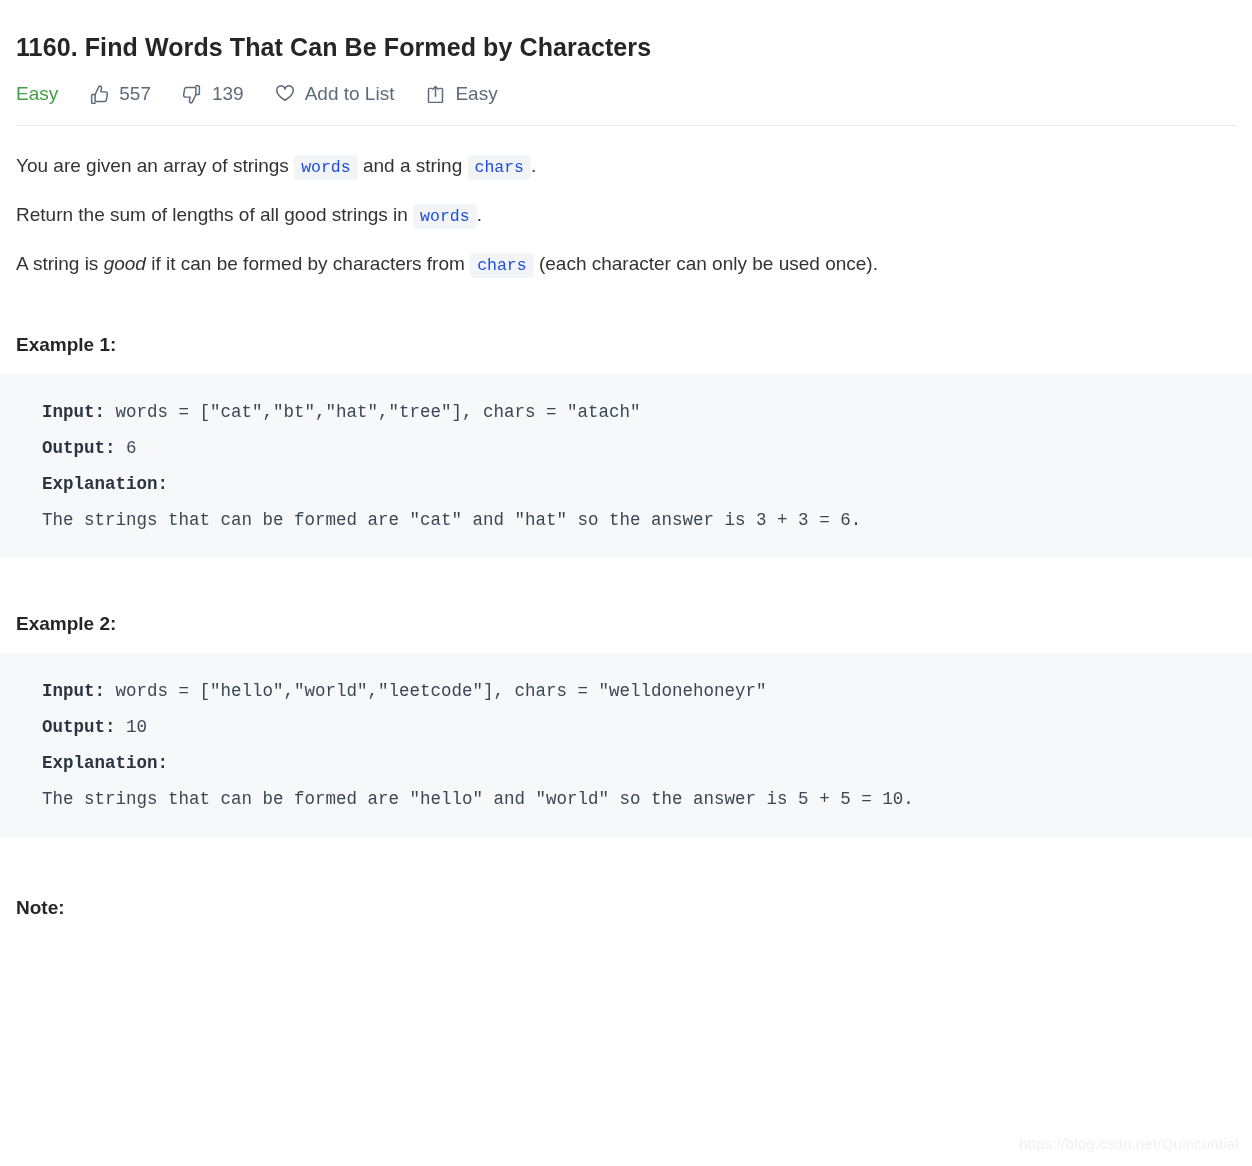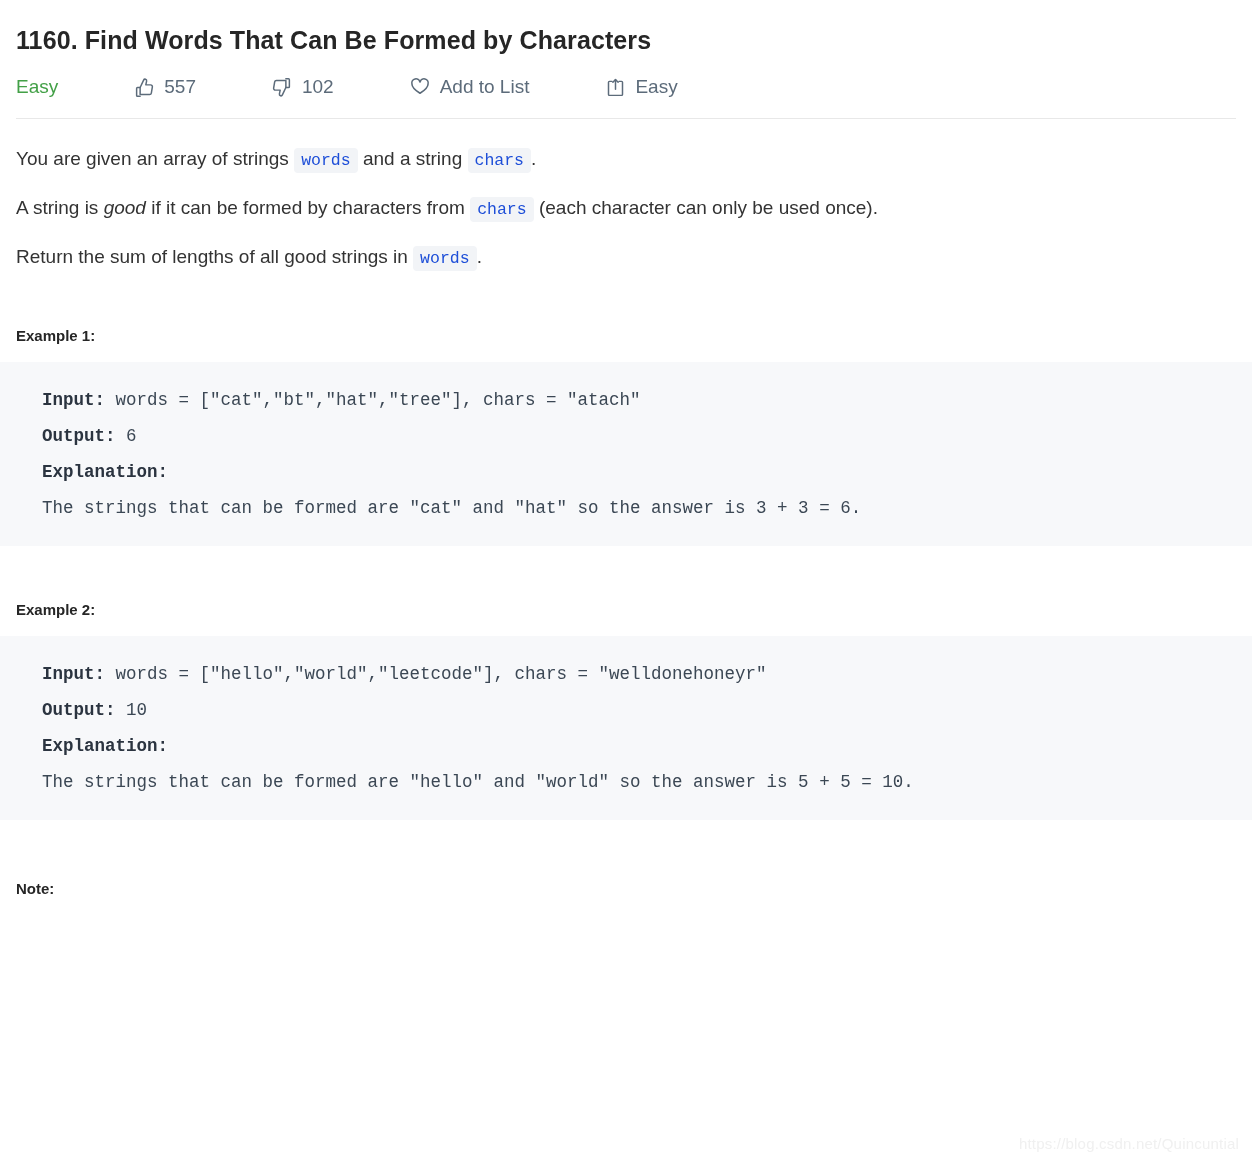--- a/index.html
+++ b/index.html
@@ -14,41 +14,40 @@
     font-family: "Liberation Sans", sans-serif;
     color: #333333;
     position: relative;
     overflow: hidden;
   }
   .page {
     position: relative;
     width: 1252px;
     height: 1166px;
     box-sizing: border-box;
-    padding: 9px 16px;
+    padding: 16px 16px;
   }
 
   
   .problem-title {
     font-size: 25px;
     font-weight: 600;
     color: #262626;
     letter-spacing: 0.1px;
     margin: 0;
     padding-top: 15px;
     line-height: 32px;
   }
 
   
   .meta-bar {
     display: flex;
     align-items: center;
     margin-top: 16px;
     height: 30px;
-    gap: 45px;
   }
   .difficulty {
     font-size: 19px;
     color: #43a047;
     font-weight: 400;
     margin-right: 30px;
   }
   .meta-item {
     display: flex;
     align-items: center;
@@ -93,21 +92,21 @@
     font-size: 16.5px;
     background: #f2f4f7;
     color: #1d4ed8;
     padding: 3px 7px;
     border-radius: 4px;
     white-space: pre;
   }
 
   
   .section-head {
-    font-size: 15px;
+    font-size: 19px;
     font-weight: bold;
     color: #262626;
     margin: 0;
     padding-top: 55px;
   }
   .section-head.note-head { padding-top: 60px; }
 
   
   .code-block {
     background: #f7f8fa;
@@ -167,21 +166,21 @@
       <span class="meta-label">557</span>
     </div>
 
     <div class="meta-item">
       <span class="icon">
         <svg width="21" height="21" viewBox="0 0 24 24" fill="none" stroke="#5c6b7a" stroke-width="1.7" stroke-linecap="round" stroke-linejoin="round">
           <path d="M17 2h3a1 1 0 0 1 1 1v8a1 1 0 0 1-1 1h-3"></path>
           <path d="M17 12l-4 8.5a1.8 1.8 0 0 1-3.4-1.1L10.5 15H5a2 2 0 0 1-2-2.3l1.2-7A2 2 0 0 1 6.2 4H17z"></path>
         </svg>
       </span>
-      <span class="meta-label">102</span>
+      <span class="meta-label">139</span>
     </div>
 
     <div class="meta-item">
       <span class="icon">
         <svg width="22" height="22" viewBox="0 0 24 24" fill="none" stroke="#5c6b7a" stroke-width="1.7" stroke-linecap="round" stroke-linejoin="round">
           <path d="M20.8 8.6c0 4.6-8.8 10.2-8.8 10.2S3.2 13.2 3.2 8.6A4.4 4.4 0 0 1 12 6.6a4.4 4.4 0 0 1 8.8 2z"></path>
         </svg>
       </span>
       <span class="meta-label">Add to List</span>
     </div>
@@ -196,23 +195,23 @@
       </span>
       <span class="meta-label">Easy</span>
     </div>
 
   </div>
 
   <div class="divider"></div>
 
   <p class="desc first"><span>You are given an array of strings </span><code class="inline">words</code><span> and a string </span><code class="inline">chars</code><span>.</span></p>
 
+  <p class="desc"><span>Return the sum of lengths of all good strings in </span><code class="inline">words</code><span>.</span></p>
+
   <p class="desc"><span>A string is </span><em>good</em><span> if it can be formed by characters from </span><code class="inline">chars</code><span> (each character can only be used once).</span></p>
-
-  <p class="desc"><span>Return the sum of lengths of all good strings in </span><code class="inline">words</code><span>.</span></p>
 
   <h3 class="section-head">Example 1:</h3>
 
   <div class="code-block"><span class="lbl">Input:</span><span> words = ["cat","bt","hat","tree"], chars = "atach"</span>
 <span class="lbl">Output:</span><span> 6</span>
 <span class="lbl">Explanation:</span>
 <span>The strings that can be formed are "cat" and "hat" so the answer is 3 + 3 = 6.</span></div>
 
   <h3 class="section-head">Example 2:</h3>
 

